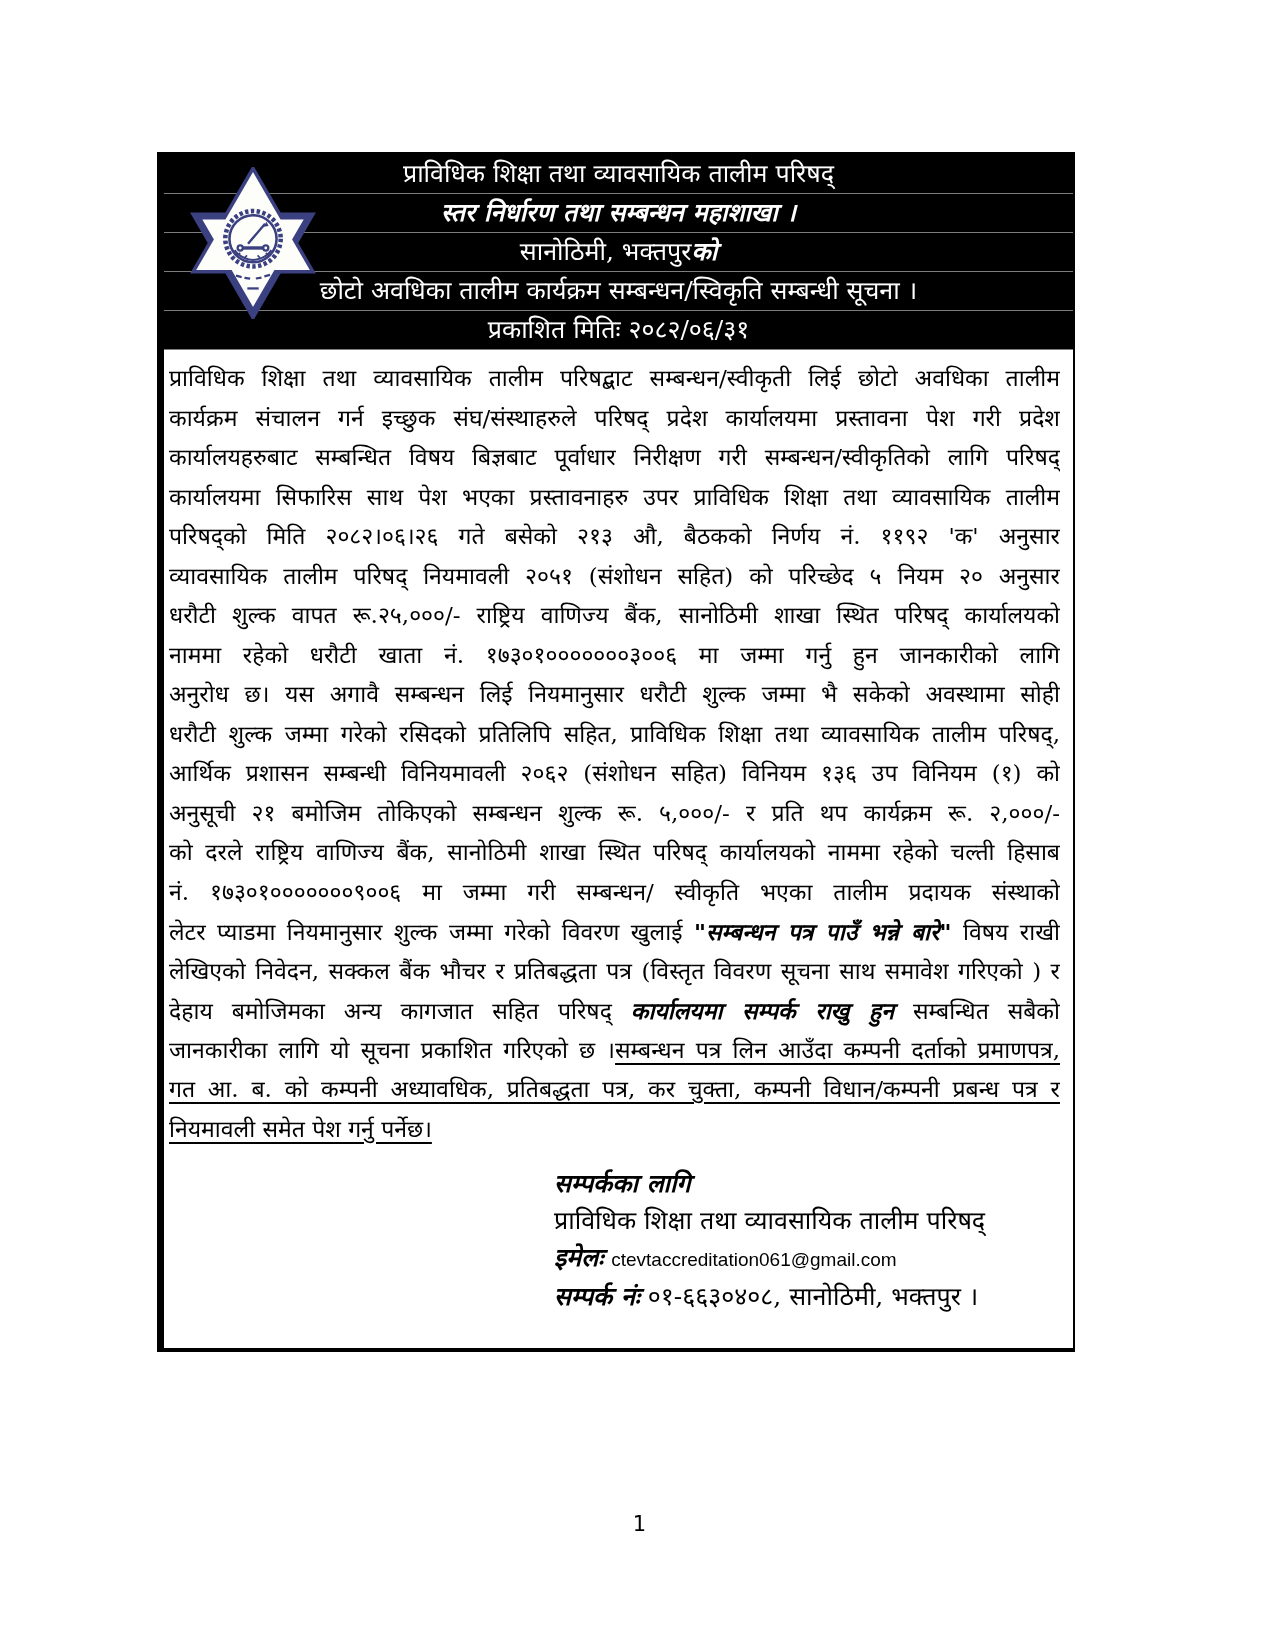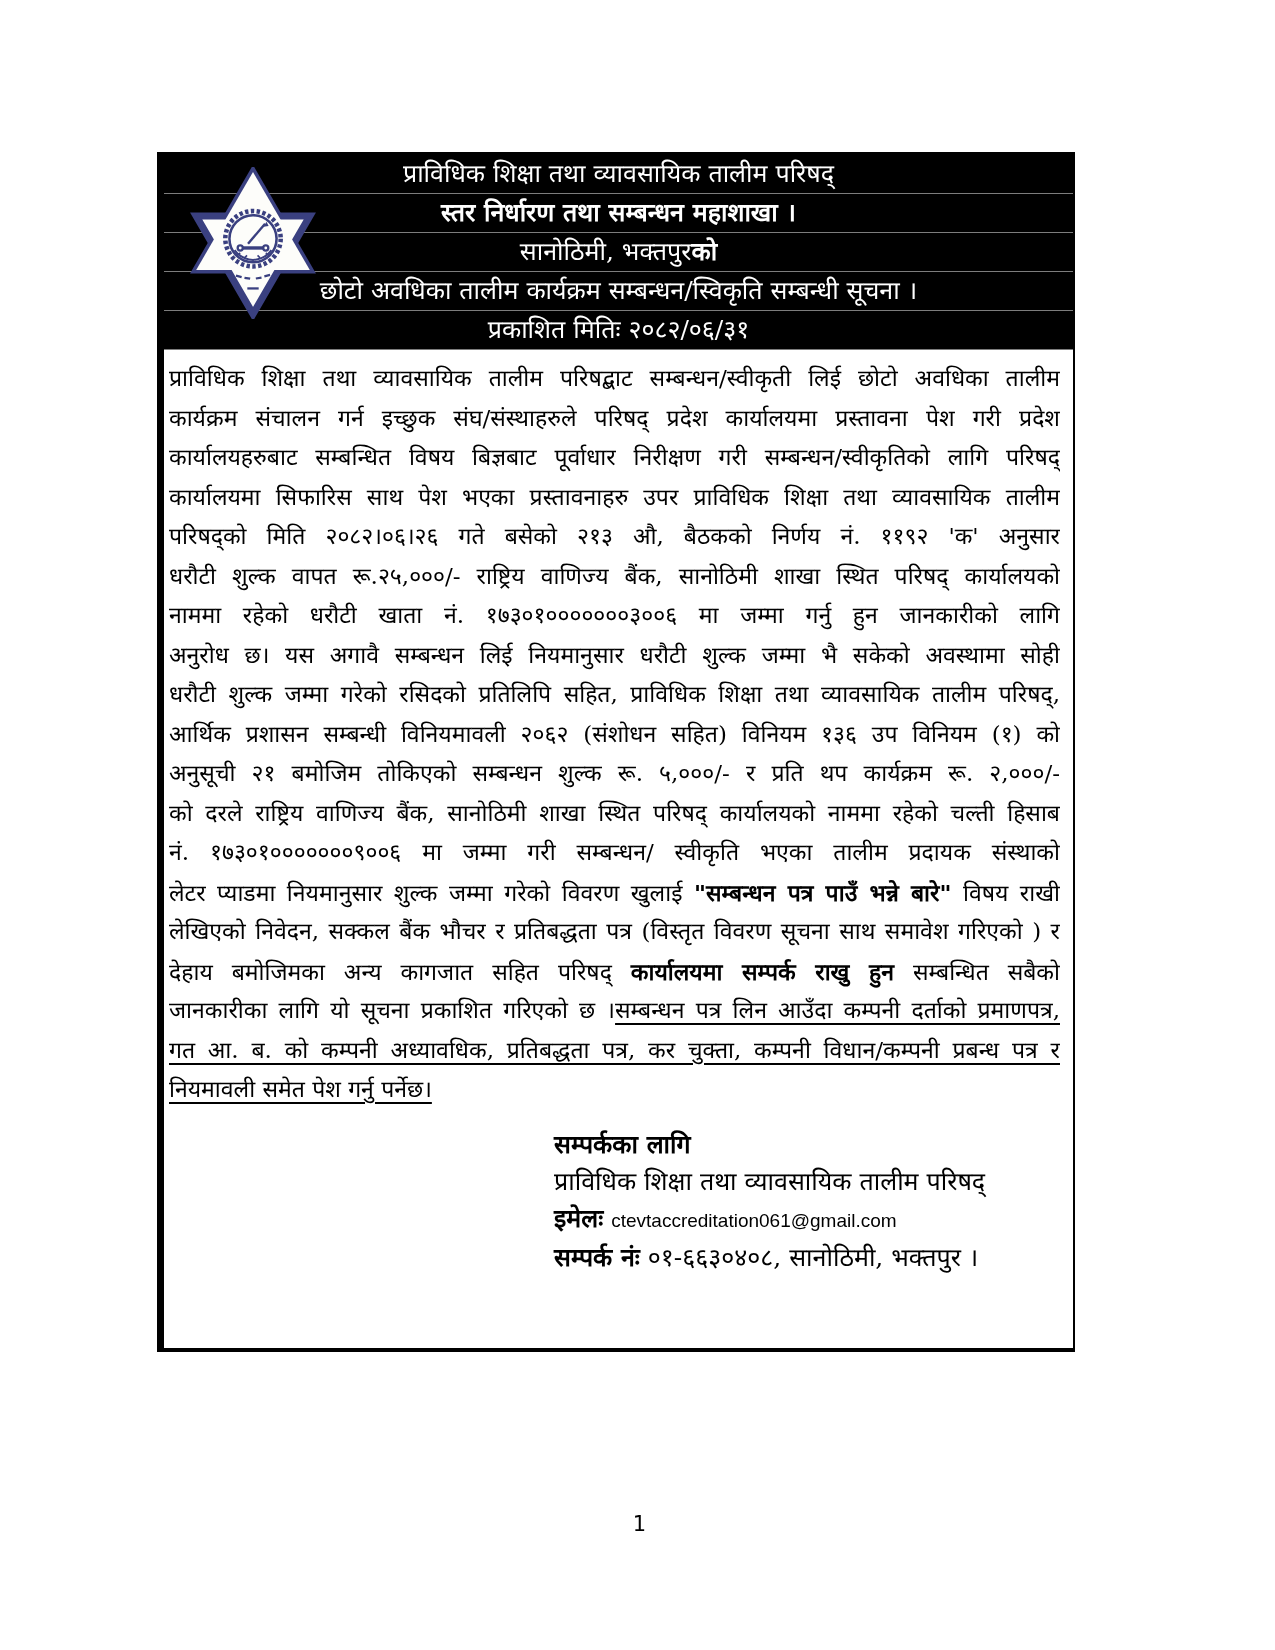--- a/index.html
+++ b/index.html
@@ -27,21 +27,21 @@
   
   .body-text{
     padding:9px 13px 0 5px; font-size:23px;
   }
   .body-text .line{
     height:39.5px; line-height:39.5px; white-space:nowrap;
     text-align:justify; text-align-last:justify; text-justify:inter-word;
     overflow:hidden;
   }
   .body-text .line.last{ text-align-last:left; }
-  .b{ font-weight:bold; }
+  .b{ font-weight:bold;font-style:italic; }
   .u{ text-decoration:underline; text-decoration-thickness:2px; text-underline-offset:5px; }
   
   .contact{
     margin:16px 0 0 390px; width:565px; text-align:left; font-size:25px;
   }
   .contact .c-line{ line-height:37px; }
   .latin{ font-family:"Liberation Sans","DejaVu Sans",sans-serif; font-size:19px; }
   
   .page-number{
     position:absolute; left:0; right:0; top:1512px; text-align:center;
@@ -89,20 +89,21 @@
         </svg>
       </div>
     </div>
 
     <div class="body-text">
         <div class="line"><span>प्राविधिक शिक्षा तथा व्यावसायिक तालीम परिषद्बाट सम्बन्धन/स्वीकृती लिई छोटो अवधिका तालीम</span></div>
         <div class="line"><span>कार्यक्रम संचालन गर्न इच्छुक संघ/संस्थाहरुले परिषद् प्रदेश कार्यालयमा प्रस्तावना पेश गरी प्रदेश</span></div>
         <div class="line"><span>कार्यालयहरुबाट सम्बन्धित विषय बिज्ञबाट पूर्वाधार निरीक्षण गरी सम्बन्धन/स्वीकृतिको लागि परिषद्</span></div>
         <div class="line"><span>कार्यालयमा सिफारिस साथ पेश भएका प्रस्तावनाहरु उपर प्राविधिक शिक्षा तथा व्यावसायिक तालीम</span></div>
         <div class="line"><span>परिषद्को मिति २०८२।०६।२६ गते बसेको २१३ औ, बैठकको निर्णय नं. ११९२ 'क' अनुसार</span></div>
+        <div class="line"><span>व्यावसायिक तालीम परिषद् नियमावली २०५१ (संशोधन सहित) को परिच्छेद ५ नियम २० अनुसार</span></div>
         <div class="line"><span>धरौटी शुल्क वापत रू.२५,०००/- राष्ट्रिय वाणिज्य बैंक, सानोठिमी शाखा स्थित परिषद् कार्यालयको</span></div>
         <div class="line"><span>नाममा रहेको धरौटी खाता नं. १७३०१०००००००३००६ मा जम्मा गर्नु हुन जानकारीको लागि</span></div>
         <div class="line"><span>अनुरोध छ। यस अगावै सम्बन्धन लिई नियमानुसार धरौटी शुल्क जम्मा भै सकेको अवस्थामा सोही</span></div>
         <div class="line"><span>धरौटी शुल्क जम्मा गरेको रसिदको प्रतिलिपि सहित, प्राविधिक शिक्षा तथा व्यावसायिक तालीम परिषद्,</span></div>
         <div class="line"><span>आर्थिक प्रशासन सम्बन्धी विनियमावली २०६२ (संशोधन सहित) विनियम १३६ उप विनियम (१) को</span></div>
         <div class="line"><span>अनुसूची २१ बमोजिम तोकिएको सम्बन्धन शुल्क रू. ५,०००/- र प्रति थप कार्यक्रम रू. २,०००/-</span></div>
         <div class="line"><span>को दरले राष्ट्रिय वाणिज्य बैंक, सानोठिमी शाखा स्थित परिषद् कार्यालयको नाममा रहेको चल्ती हिसाब</span></div>
         <div class="line"><span>नं. १७३०१०००००००९००६ मा जम्मा गरी सम्बन्धन/ स्वीकृति भएका तालीम प्रदायक संस्थाको</span></div>
         <div class="line"><span>लेटर प्याडमा नियमानुसार शुल्क जम्मा गरेको विवरण खुलाई </span><span class="b">"सम्बन्धन पत्र पाउँ भन्ने बारे"</span><span> विषय राखी</span></div>
         <div class="line"><span>लेखिएको निवेदन, सक्कल बैंक भौचर र प्रतिबद्धता पत्र (विस्तृत विवरण सूचना साथ समावेश गरिएको ) र</span></div>

